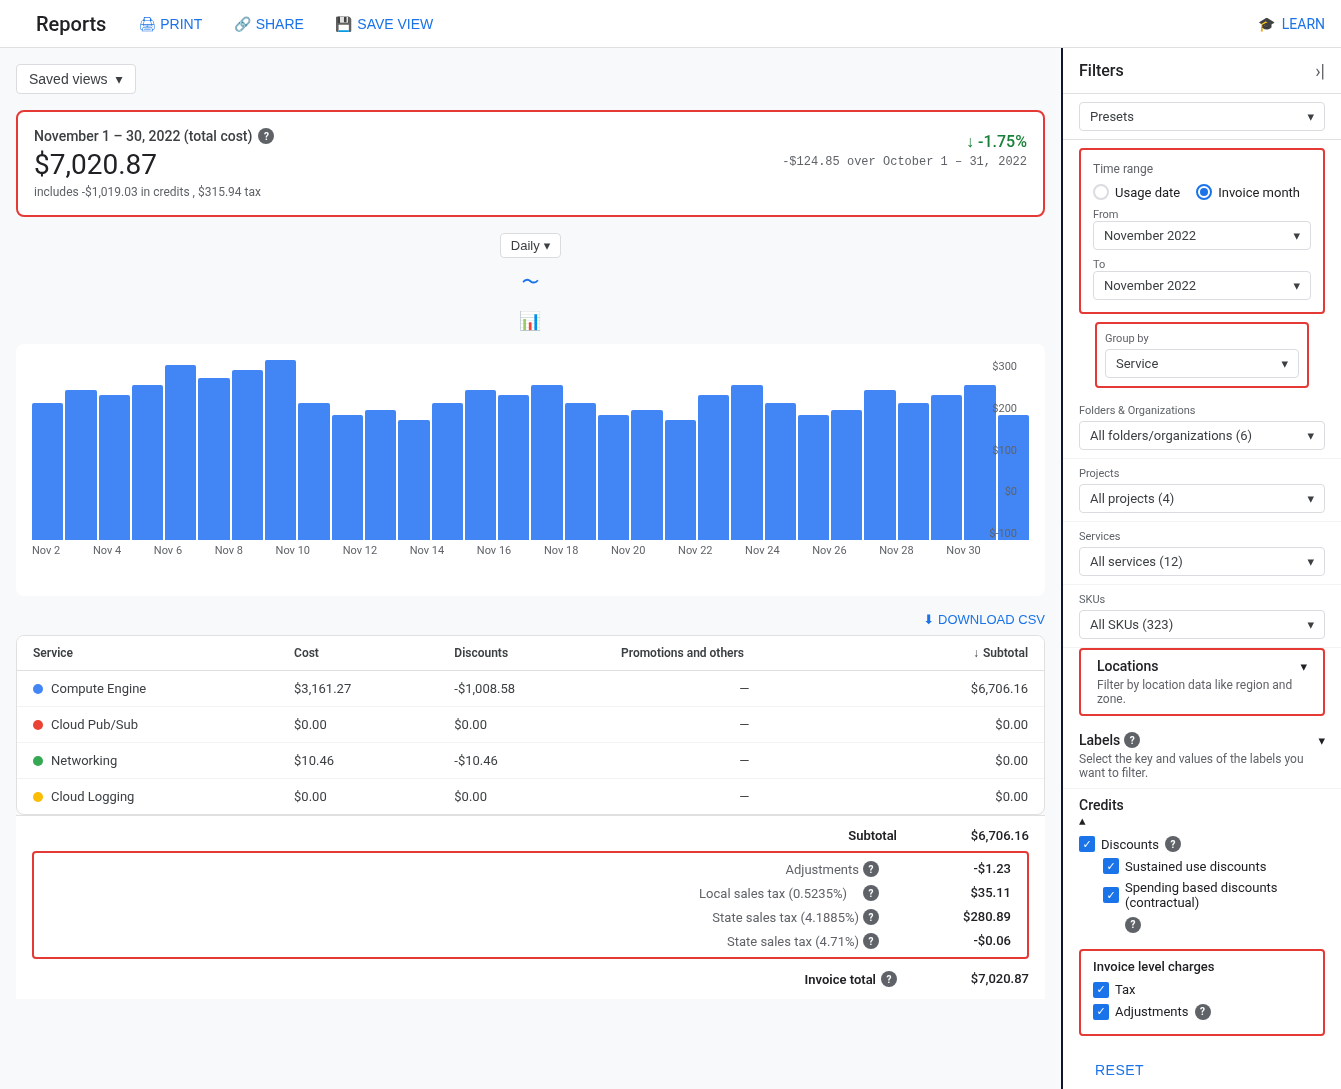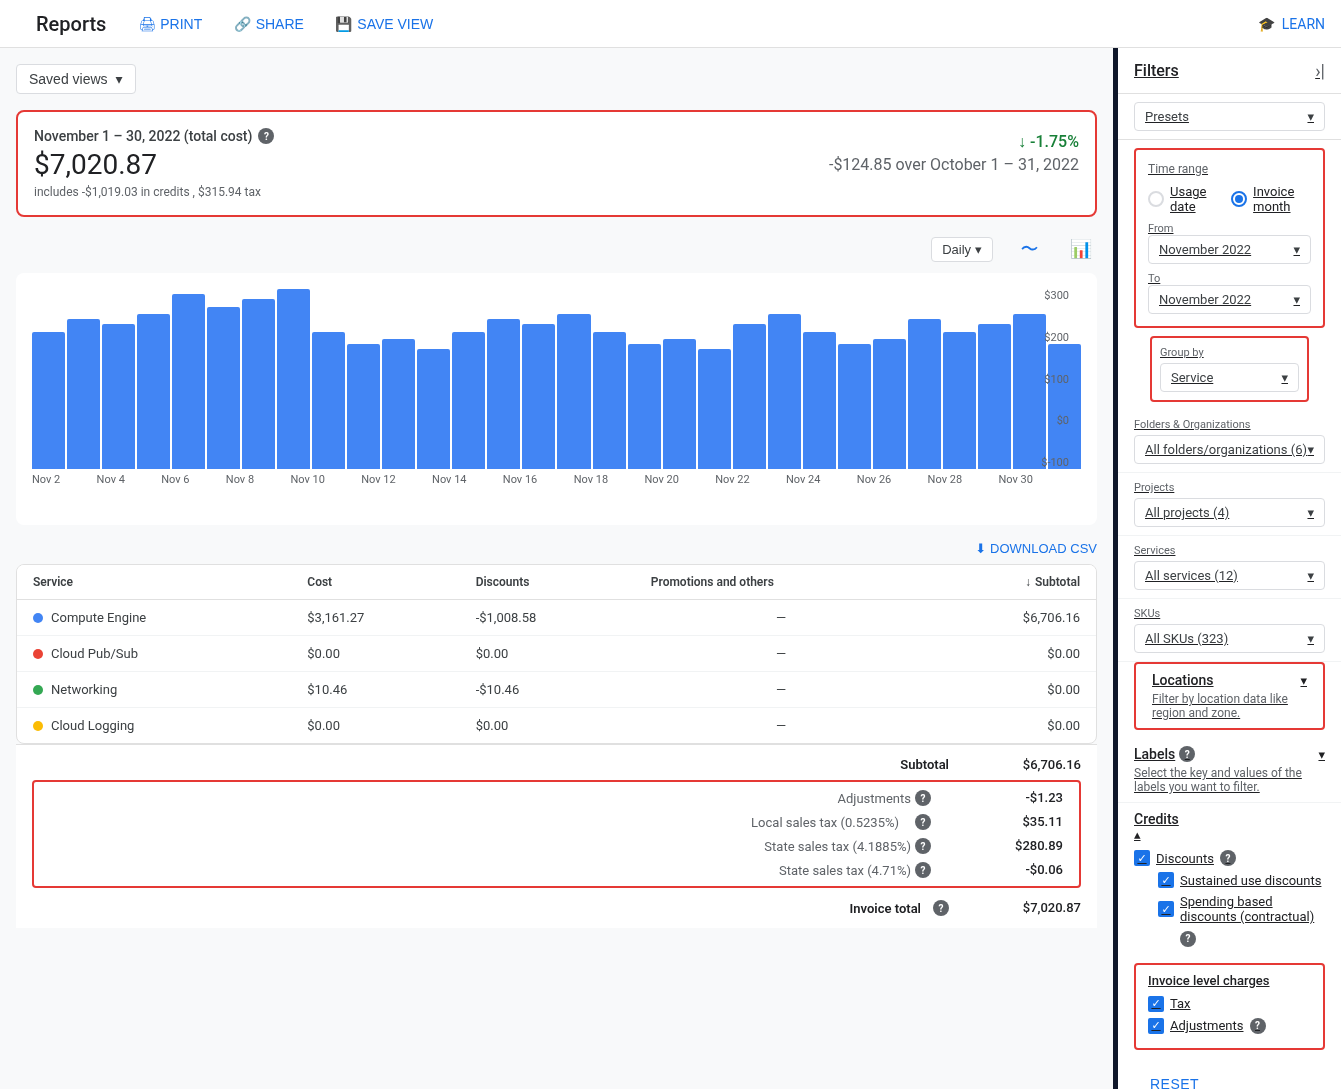--- a/index.html
+++ b/index.html
@@ -24,24 +24,24 @@
     .saved-views-btn { display: flex; align-items: center; gap: 8px; border: 1px solid #dadce0; border-radius: 4px; padding: 6px 12px; background: #fff; cursor: pointer; font-size: 14px; color: #3c4043; }
 
     
     .summary-card { border: 2px solid #e53935; border-radius: 8px; padding: 16px; background: #fff; margin-bottom: 16px; display: flex; align-items: flex-start; }
     .summary-left { flex: 1; }
     .summary-date { font-size: 14px; font-weight: 500; color: #3c4043; display: flex; align-items: center; gap: 6px; }
     .summary-amount { font-size: 28px; font-weight: 400; color: #202124; margin: 4px 0; }
     .summary-details { font-size: 12px; color: #5f6368; }
     .summary-right { display: flex; flex-direction: column; align-items: flex-end; padding-top: 4px; }
     .summary-change { color: #188038; font-size: 16px; font-weight: 500; display: flex; align-items: center; gap: 4px; }
-    .summary-change-sub { font-size: 16px; color: #5f6368; margin-top: 4px; }
-
-    
-    .chart-controls { display: flex; align-items: center; justify-content: flex-end; gap: 24px; margin-bottom: 8px; }
+    .summary-change-sub { font-size: 12px; color: #5f6368; margin-top: 4px; font-family: Liberation Mono, monospace; }
+
+    
+    .chart-controls { display: flex; align-items: center; justify-content: flex-end; gap: 8px; margin-bottom: 8px; flex-direction: column; }
     .chart-view-btn { display: flex; align-items: center; gap: 4px; border: 1px solid #dadce0; border-radius: 4px; padding: 4px 10px; background: #fff; cursor: pointer; font-size: 13px; color: #3c4043; }
     .chart-icon-btn { border: none; background: none; cursor: pointer; padding: 4px; color: #5f6368; font-size: 18px; }
     .chart-icon-btn.active { color: #1a73e8; }
 
     
     .chart-container { background: #fff; border-radius: 8px; padding: 16px; margin-bottom: 16px; }
     .chart-area { position: relative; height: 220px; }
     .chart-bars { display: flex; align-items: flex-end; height: 180px; gap: 2px; padding-left: 0; }
     .bar { background: #4285f4; border-radius: 2px 2px 0 0; flex: 1; min-width: 4px; cursor: pointer; }
     .chart-y-labels { position: absolute; right: 12px; top: 0; height: 180px; display: flex; flex-direction: column; justify-content: space-between; font-size: 11px; color: #5f6368; text-align: right; }
@@ -60,21 +60,21 @@
     .service-dot { width: 10px; height: 10px; border-radius: 50%; display: inline-block; margin-right: 8px; }
 
     
     .totals-section { background: #fff; padding: 8px 0; }
     .total-row { display: flex; justify-content: flex-end; padding: 4px 16px; font-size: 13px; }
     .total-label { text-align: right; margin-right: 32px; color: #5f6368; display: flex; align-items: center; gap: 4px; }
     .total-label.bold { font-weight: 600; color: #202124; }
     .total-value { min-width: 100px; text-align: right; font-weight: 500; }
 
     
-    .sidebar { width: 228px; background: #fff; border-left: 5px solid #0f172a; overflow-y: auto; padding: 0; flex-shrink: 0; text-decoration: underline; }
+    .sidebar { width: 280px; background: #fff; border-left: 2px solid #0f172a; overflow-y: auto; padding: 0; flex-shrink: 0; }
     .sidebar-header { display: flex; align-items: center; justify-content: space-between; padding: 12px 16px; border-bottom: 1px solid #e0e0e0; }
     .sidebar-title { font-size: 16px; font-weight: 500; color: #202124; }
     .sidebar-collapse-btn { cursor: pointer; color: #5f6368; font-size: 18px; }
     .filter-dropdown { width: 100%; display: flex; align-items: center; justify-content: space-between; border: 1px solid #dadce0; border-radius: 4px; padding: 6px 10px; background: #fff; cursor: pointer; font-size: 13px; color: #3c4043; }
 
     .time-range-box { border: 2px solid #e53935; border-radius: 4px; padding: 12px; margin: 8px 16px; }
     .time-range-title { font-size: 12px; color: #5f6368; margin-bottom: 8px; }
     .radio-group { display: flex; gap: 16px; margin-bottom: 8px; }
     .radio-item { display: flex; align-items: center; gap: 6px; font-size: 13px; cursor: pointer; }
     .radio-circle { width: 16px; height: 16px; border-radius: 50%; border: 2px solid #dadce0; display: flex; align-items: center; justify-content: center; flex-shrink: 0; }
@@ -352,21 +352,21 @@
         <div class="total-row">
           <span class="total-label" style="display:flex;align-items:center;gap:4px;">
             <span>State sales tax (4.71%)</span>
             <span class="help-icon">?</span>
           </span>
           <span class="total-value">-$0.06</span>
         </div>
       </div>
 
       <div class="total-row" style="padding-top:8px;">
-        <span class="total-label bold" style="display:flex;align-items:center;gap:12px;">
+        <span class="total-label bold" style="display:flex;align-items:center;gap:5px;">
           <span>Invoice total</span>
           <span class="help-icon">?</span>
         </span>
         <span class="total-value">$7,020.87</span>
       </div>
     </div>
 
   </div>
 
   <div class="sidebar">

